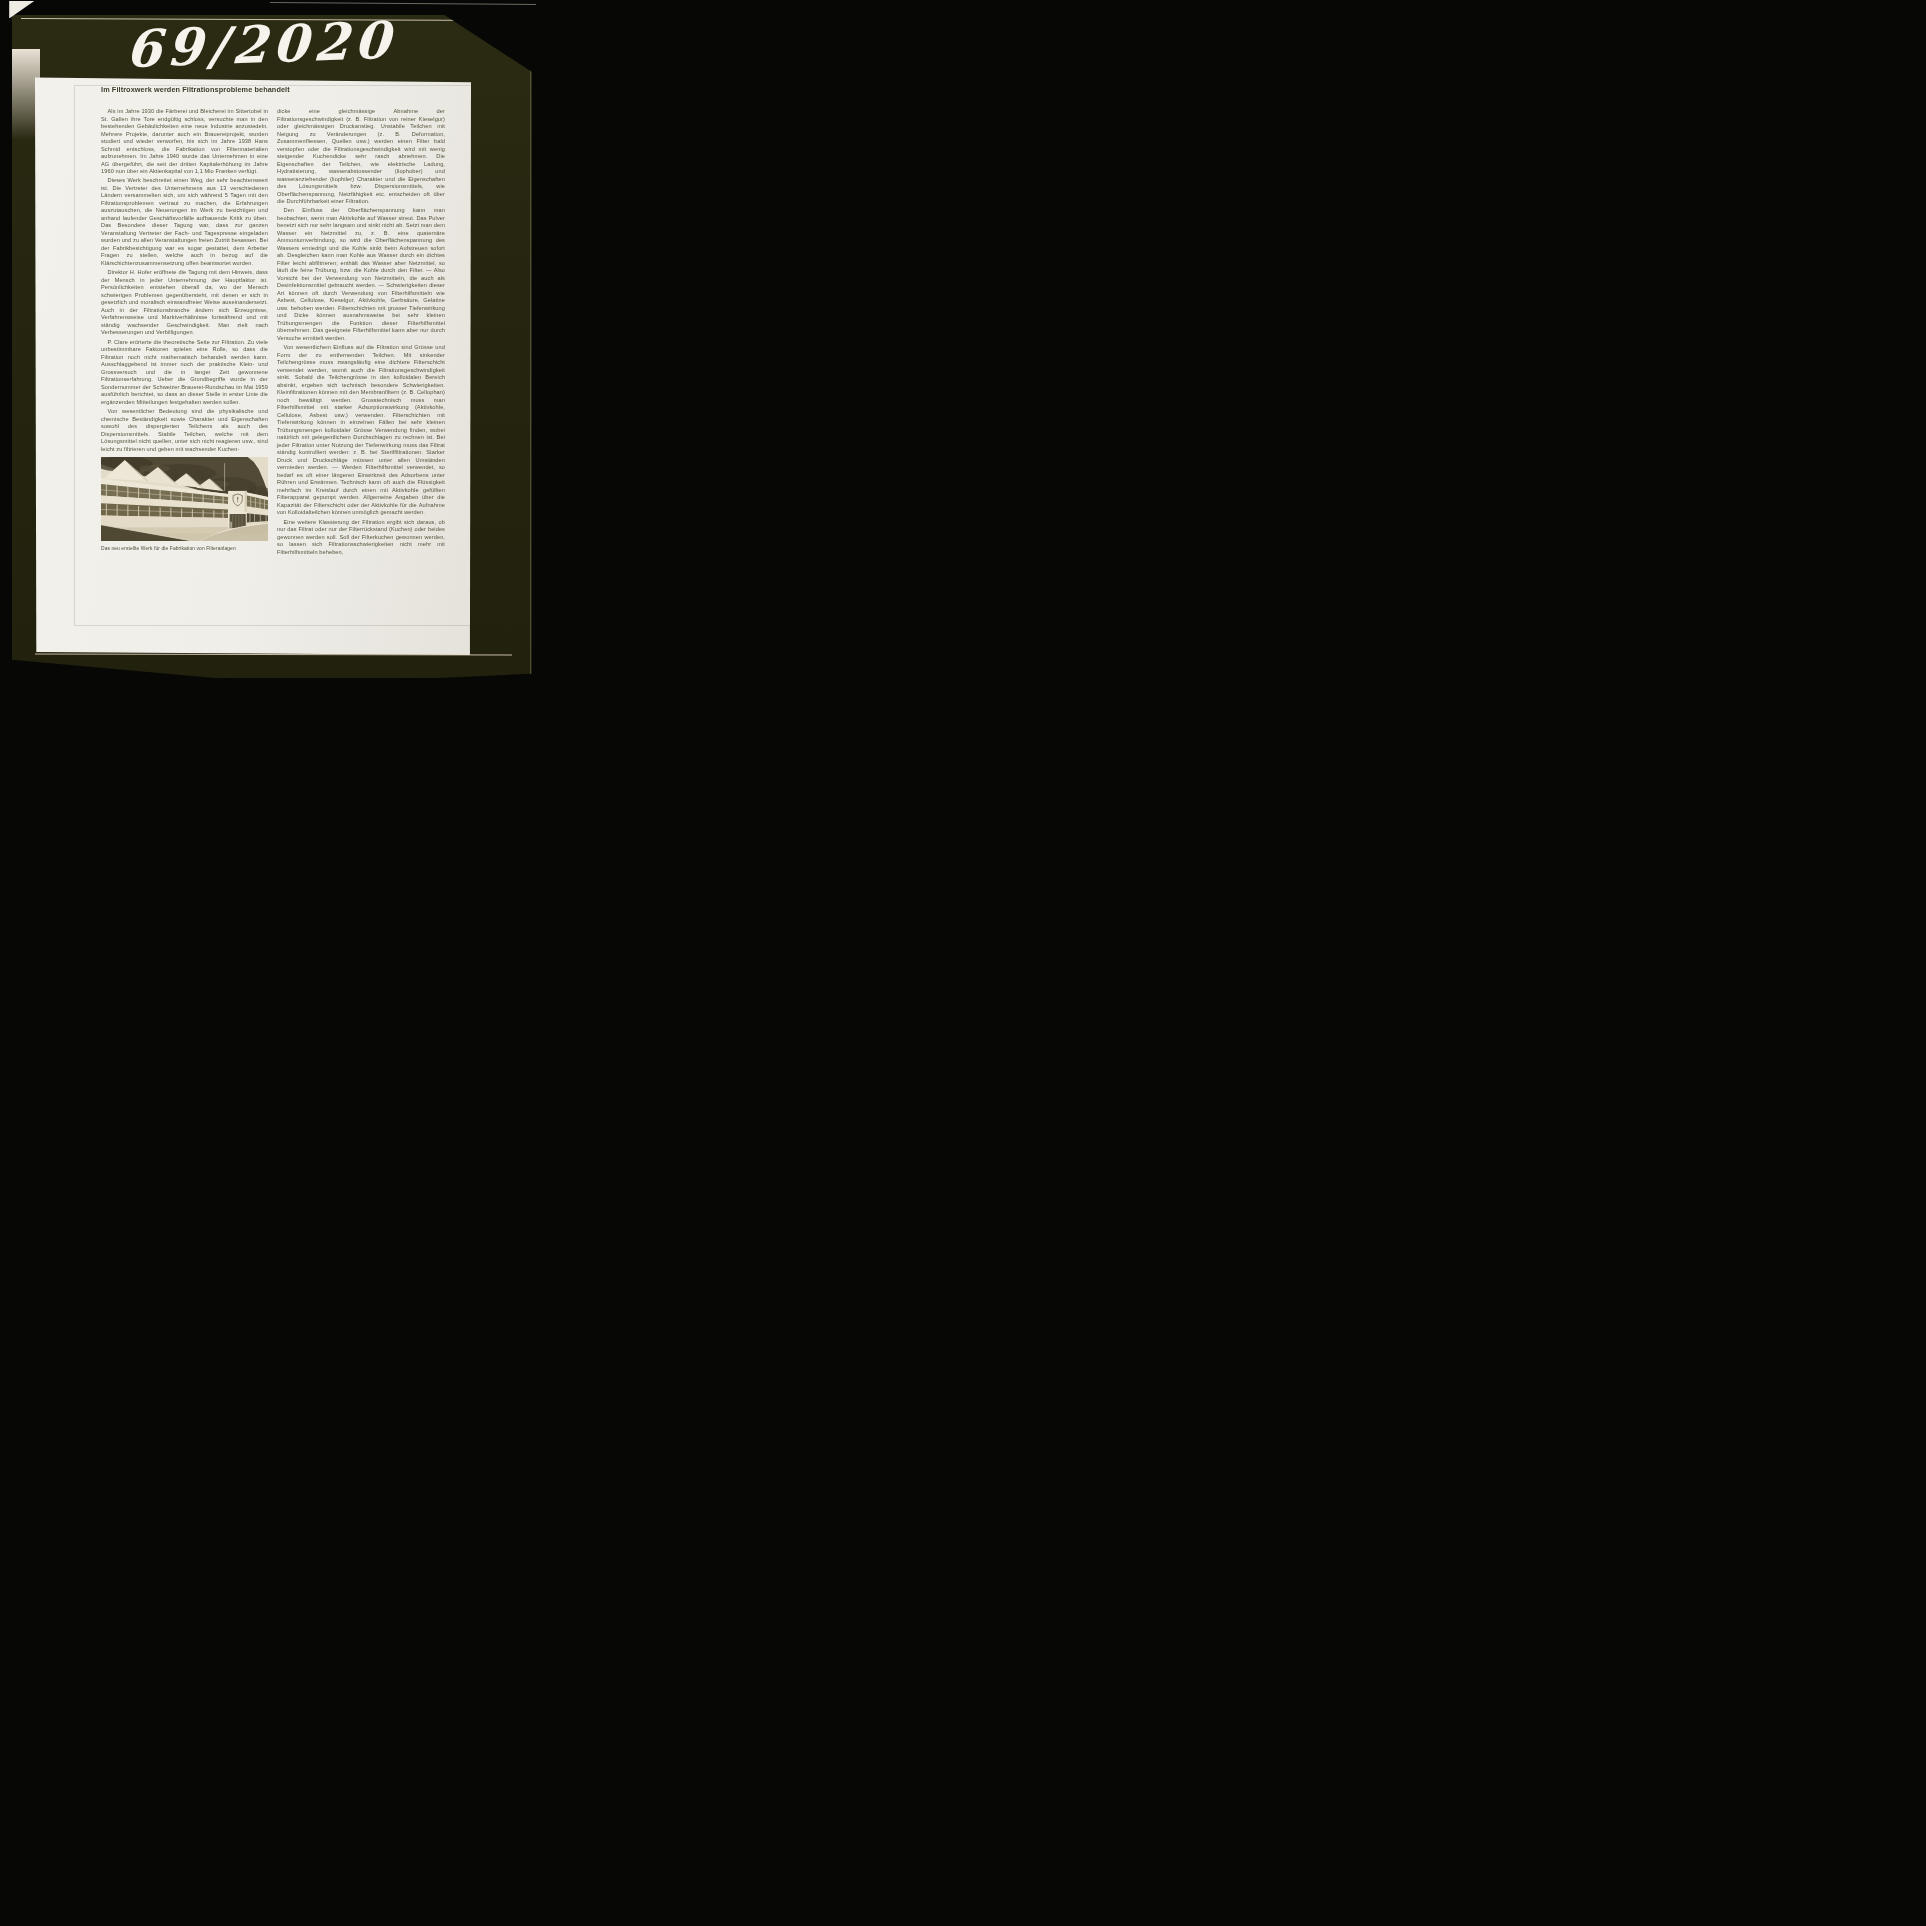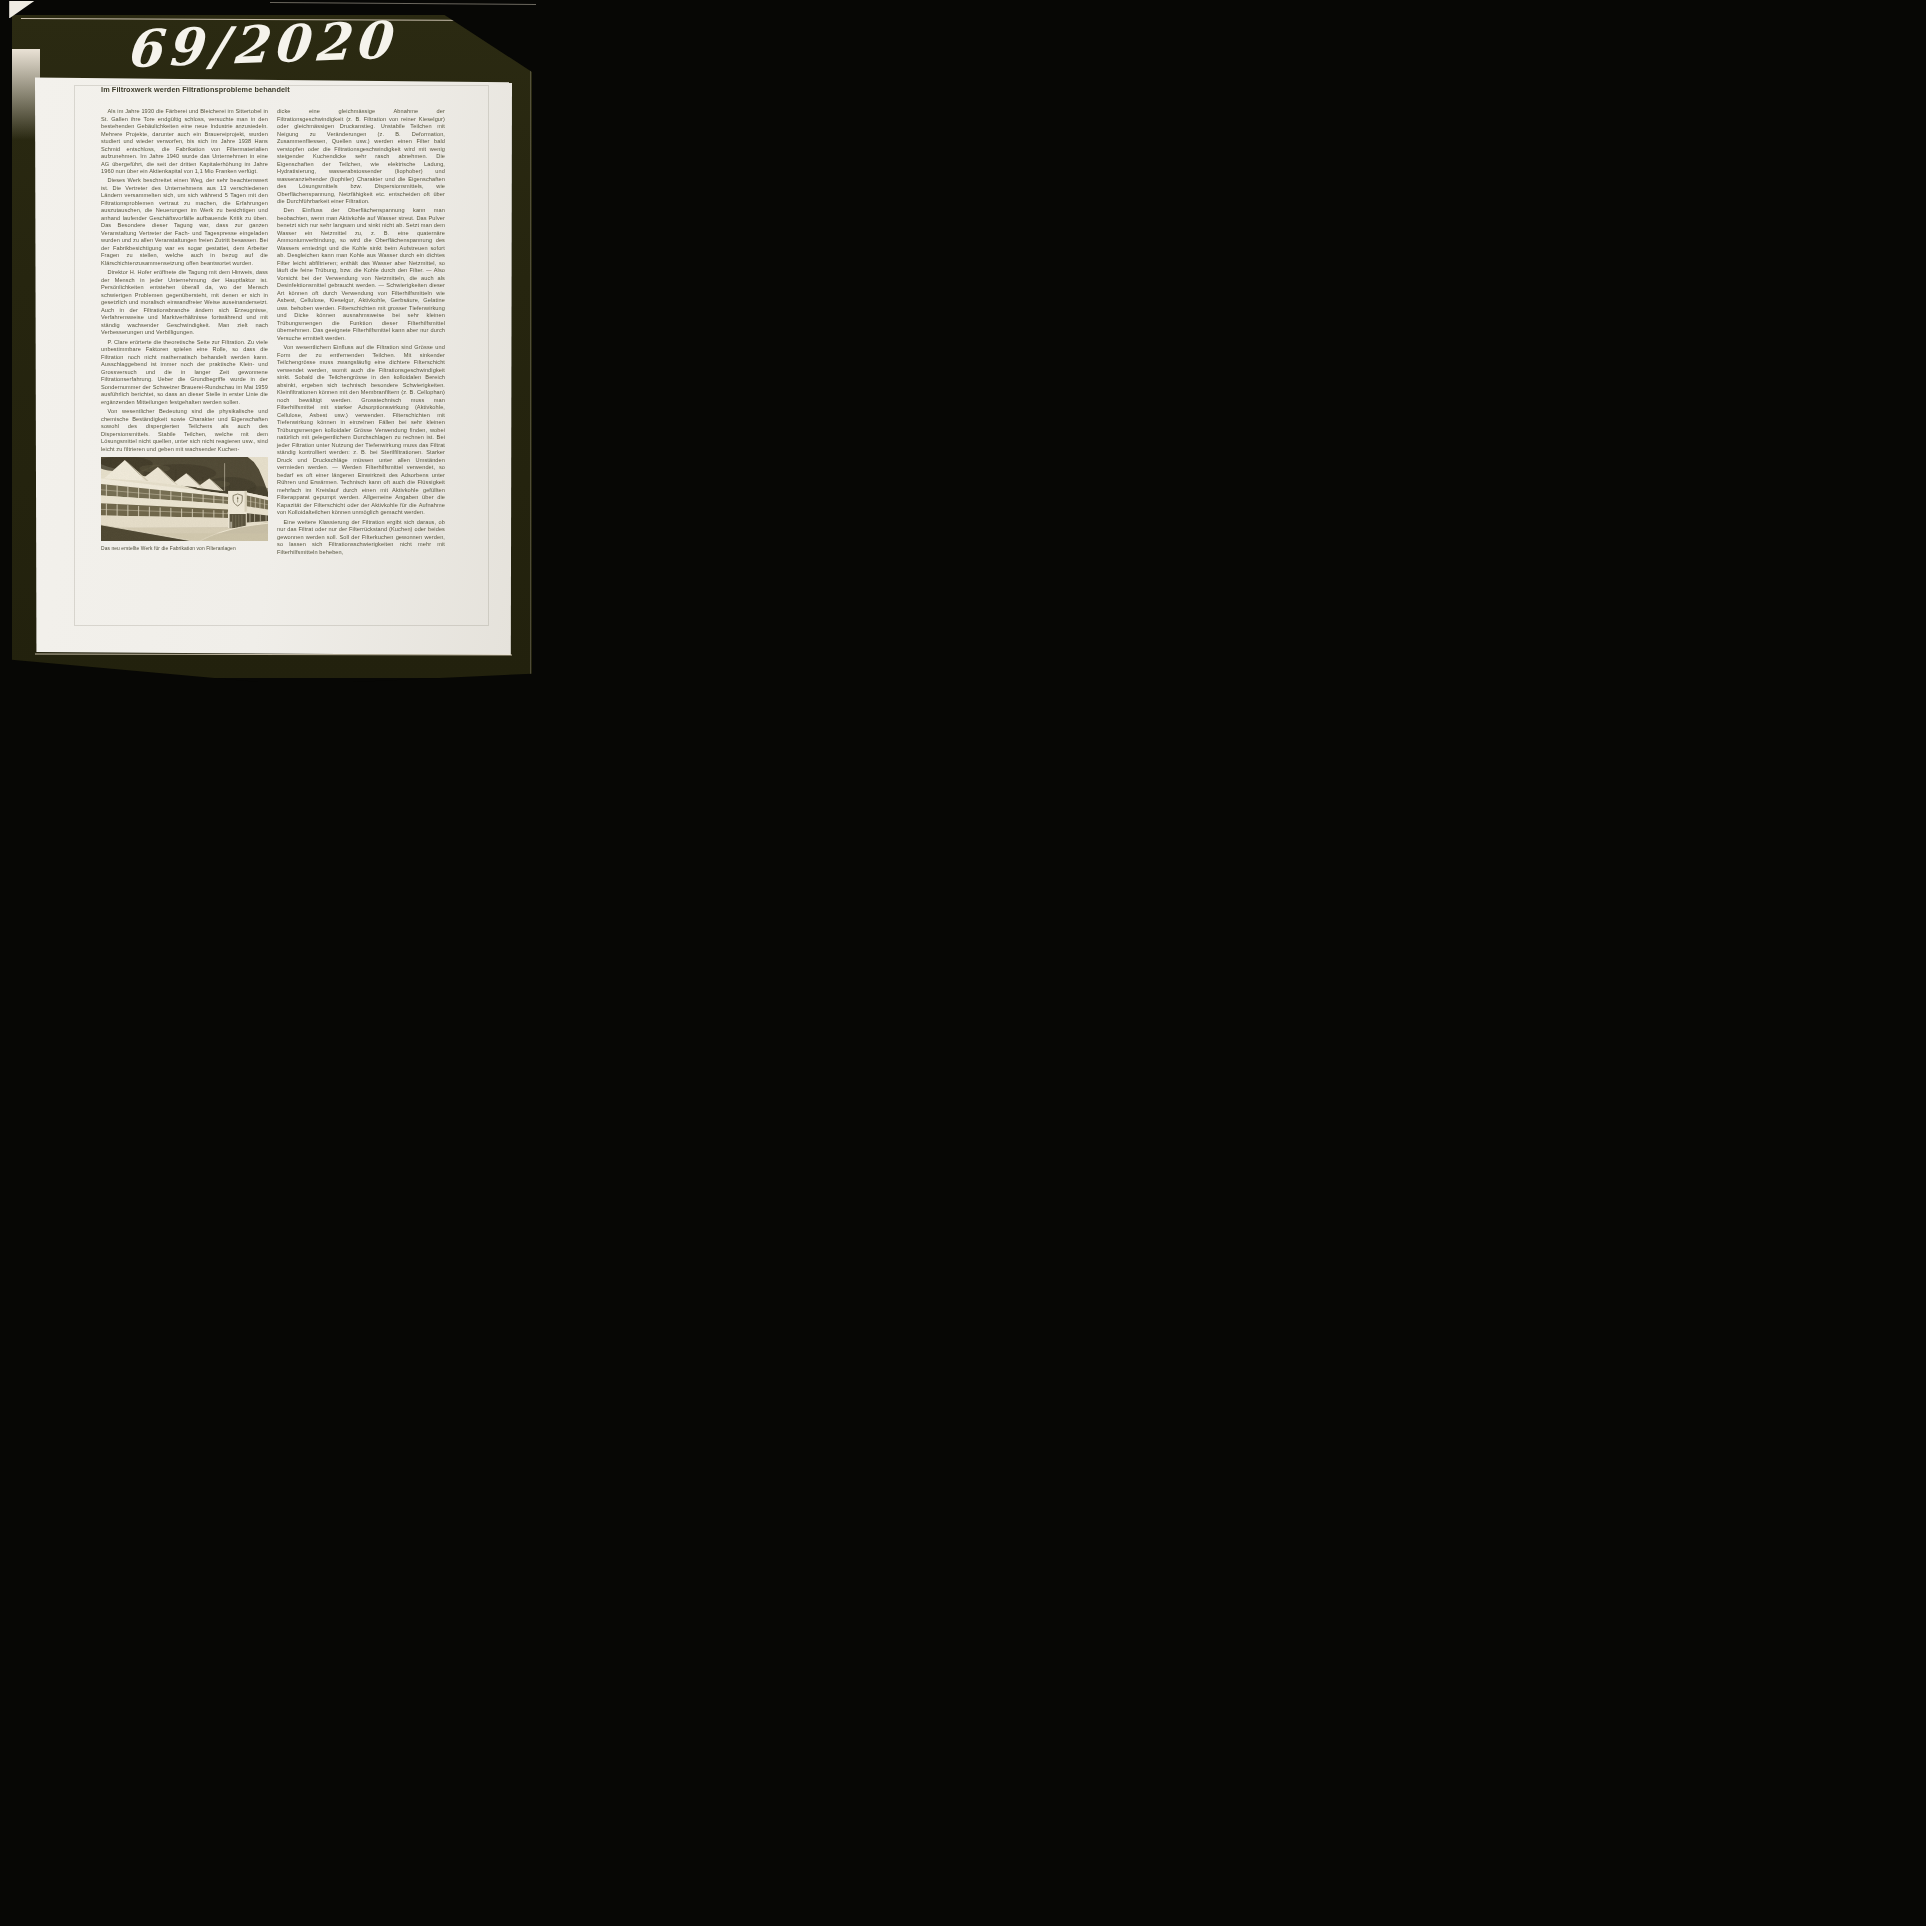--- a/index.html
+++ b/index.html
@@ -14,21 +14,21 @@
         transform:rotate(.25deg);}
   .edge-top2{position:absolute;left:270px;top:3.1px;width:266px;height:0.8px;background:#cfc8b8;opacity:.5;
         transform:rotate(.4deg);}
   .corner-sliver{position:absolute;left:9.2px;top:0.8px;width:25.4px;height:17.7px;background:#efece3;
         clip-path:polygon(0 0,100% 0,0 100%);}
   .light-leak{position:absolute;left:11.6px;top:49px;width:28px;height:91px;
         background:linear-gradient(180deg,rgba(244,236,224,.95),rgba(244,236,224,0));}
   .handwriting{position:absolute;left:130px;top:17.7px;width:285px;height:58px;color:#f5f3ec;
         font-family:"DejaVu Serif",serif;font-style:italic;font-weight:700;font-size:51px;
         letter-spacing:5.4px;line-height:1.05;transform:rotate(-2deg) skewX(-8deg);white-space:nowrap;}
-  .page{position:absolute;left:35px;top:76px;width:477px;height:579px;overflow:hidden;
+  .page{position:absolute;left:35px;top:76px;width:436px;height:579px;overflow:hidden;
         background:linear-gradient(100deg,#f3f1ec 0%,#f0eee9 55%,#e5e2db 100%);
         clip-path:polygon(0 0.25%,100% 1.1%,99.75% 100%,0.3% 99.5%);}
   .paper-edge{position:absolute;left:39px;top:9.2px;width:413px;height:539px;
         border:0.4px solid rgba(125,120,105,.22);pointer-events:none;}
   .title{position:absolute;left:66px;top:8.5px;margin:0;font-size:7.3px;font-weight:700;
         letter-spacing:0.1px;color:#3e3d2b;}
   .col{position:absolute;top:32px;width:167px;font-size:5.6px;line-height:7.5px;color:#56543d;
         text-align:justify;letter-spacing:0.1px;}
   .col-left{left:66px;}
   .col-right{left:242px;width:168px;}

